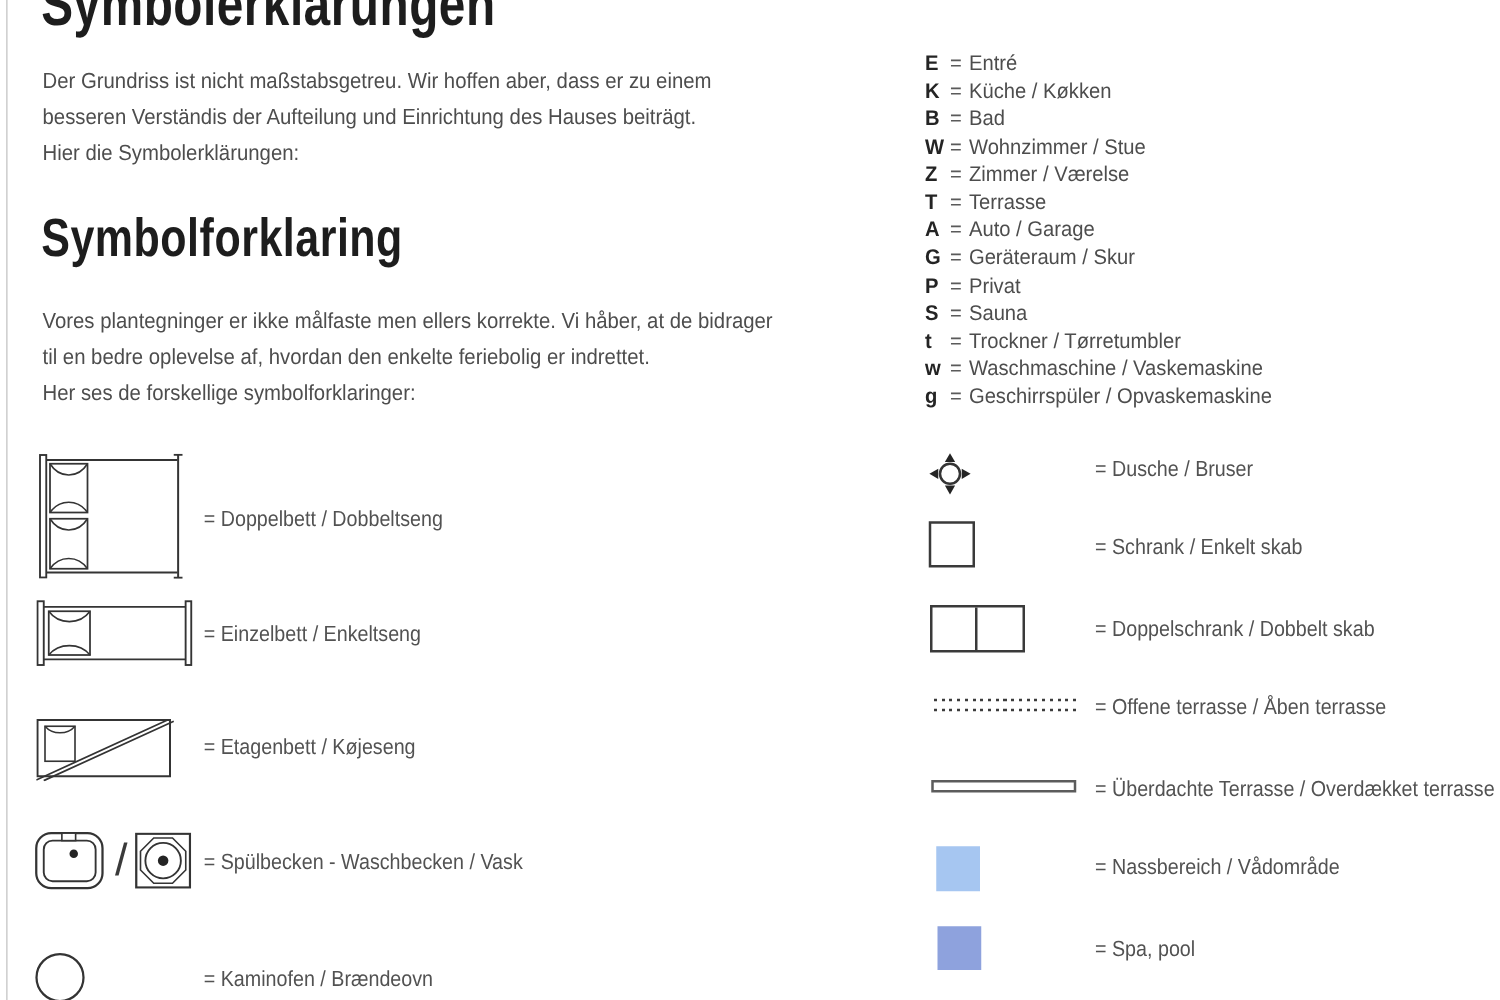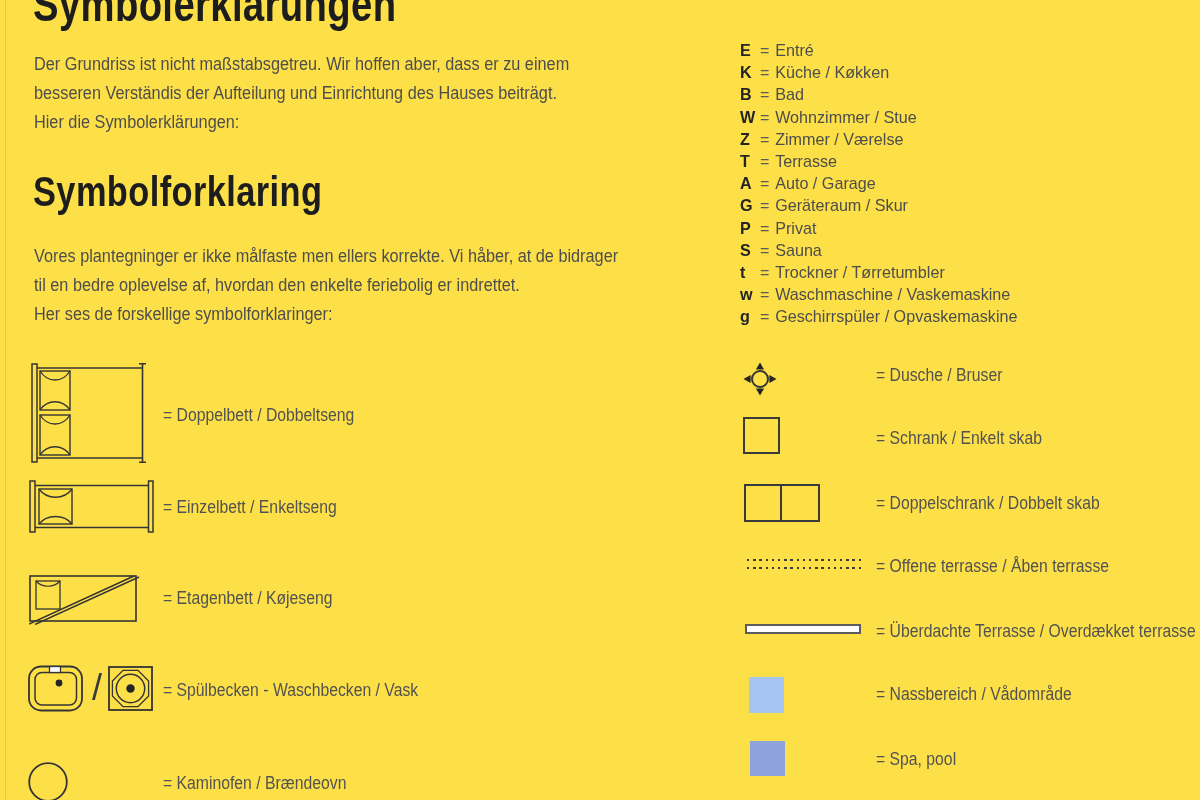--- a/index.html
+++ b/index.html
@@ -1,17 +1,17 @@
 <!DOCTYPE html>
 <html><head>
 <meta charset="utf-8">
 <style>
   html,body { margin:0; padding:0; background:#e9e9e9; }
   .page {
-    position:relative; width:1200px; height:800px; background:#fde047;
+    position:relative; width:1200px; height:800px; background:#ffffff;
     overflow:hidden; font-family:"Liberation Sans", sans-serif; color:#4f4f4f;
   }
   .edge-line { position:absolute; left:5px; top:0; width:1px; height:800px; background:#c2c2c2; }
 
   .h1 { position:absolute; font-weight:700; color:#1d1d1d; white-space:nowrap;
         transform-origin:0 0; line-height:1; letter-spacing:0.5px; }
   #title-de { left:33px; top:-20px; font-size:49px; transform:scaleX(0.78); }
   #title-dk { left:33px; top:170px; font-size:43px; transform:scaleX(0.80); }
 
   .para { position:absolute; font-size:17.5px; line-height:29px; color:#4d4d4d;

